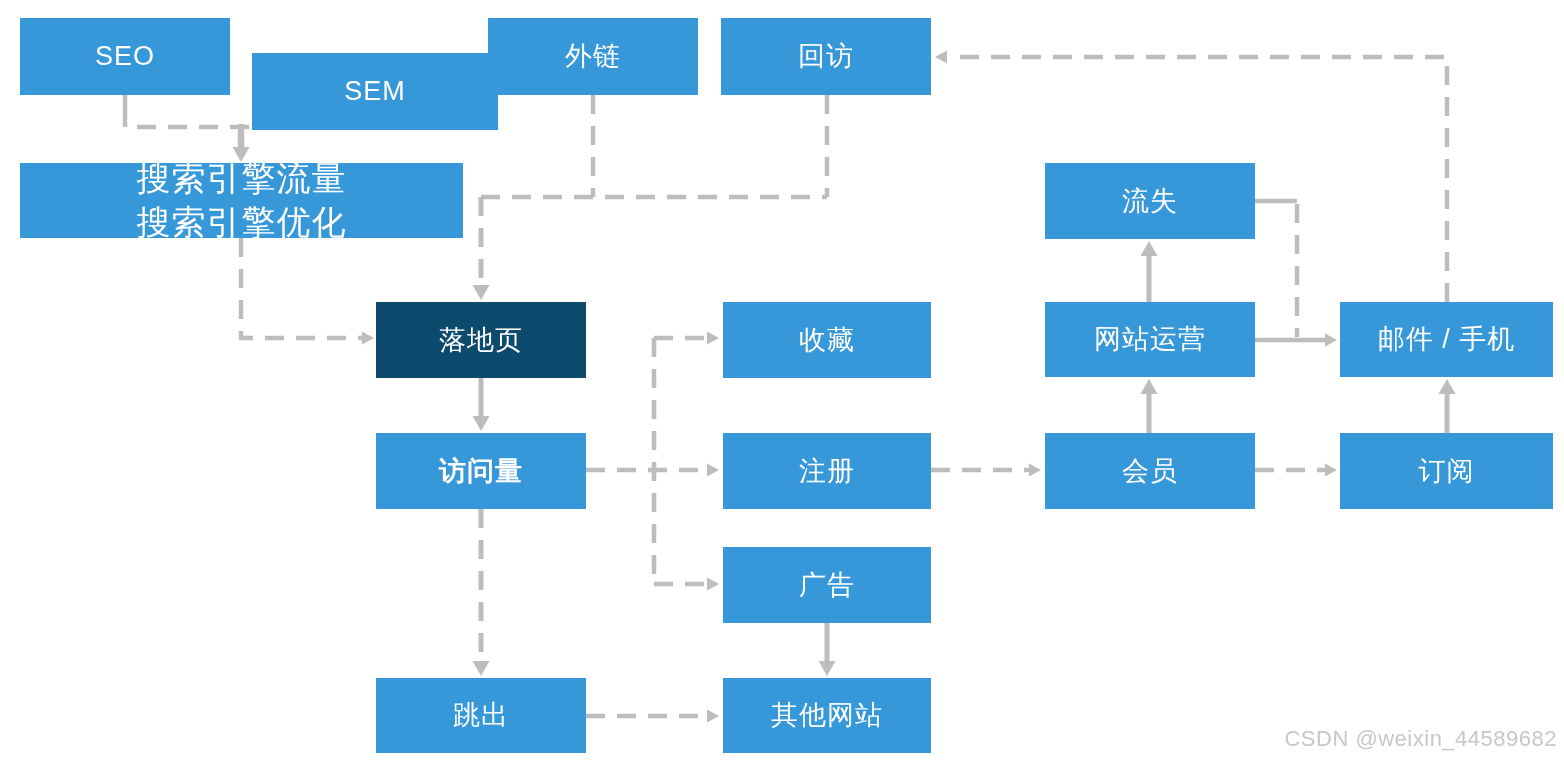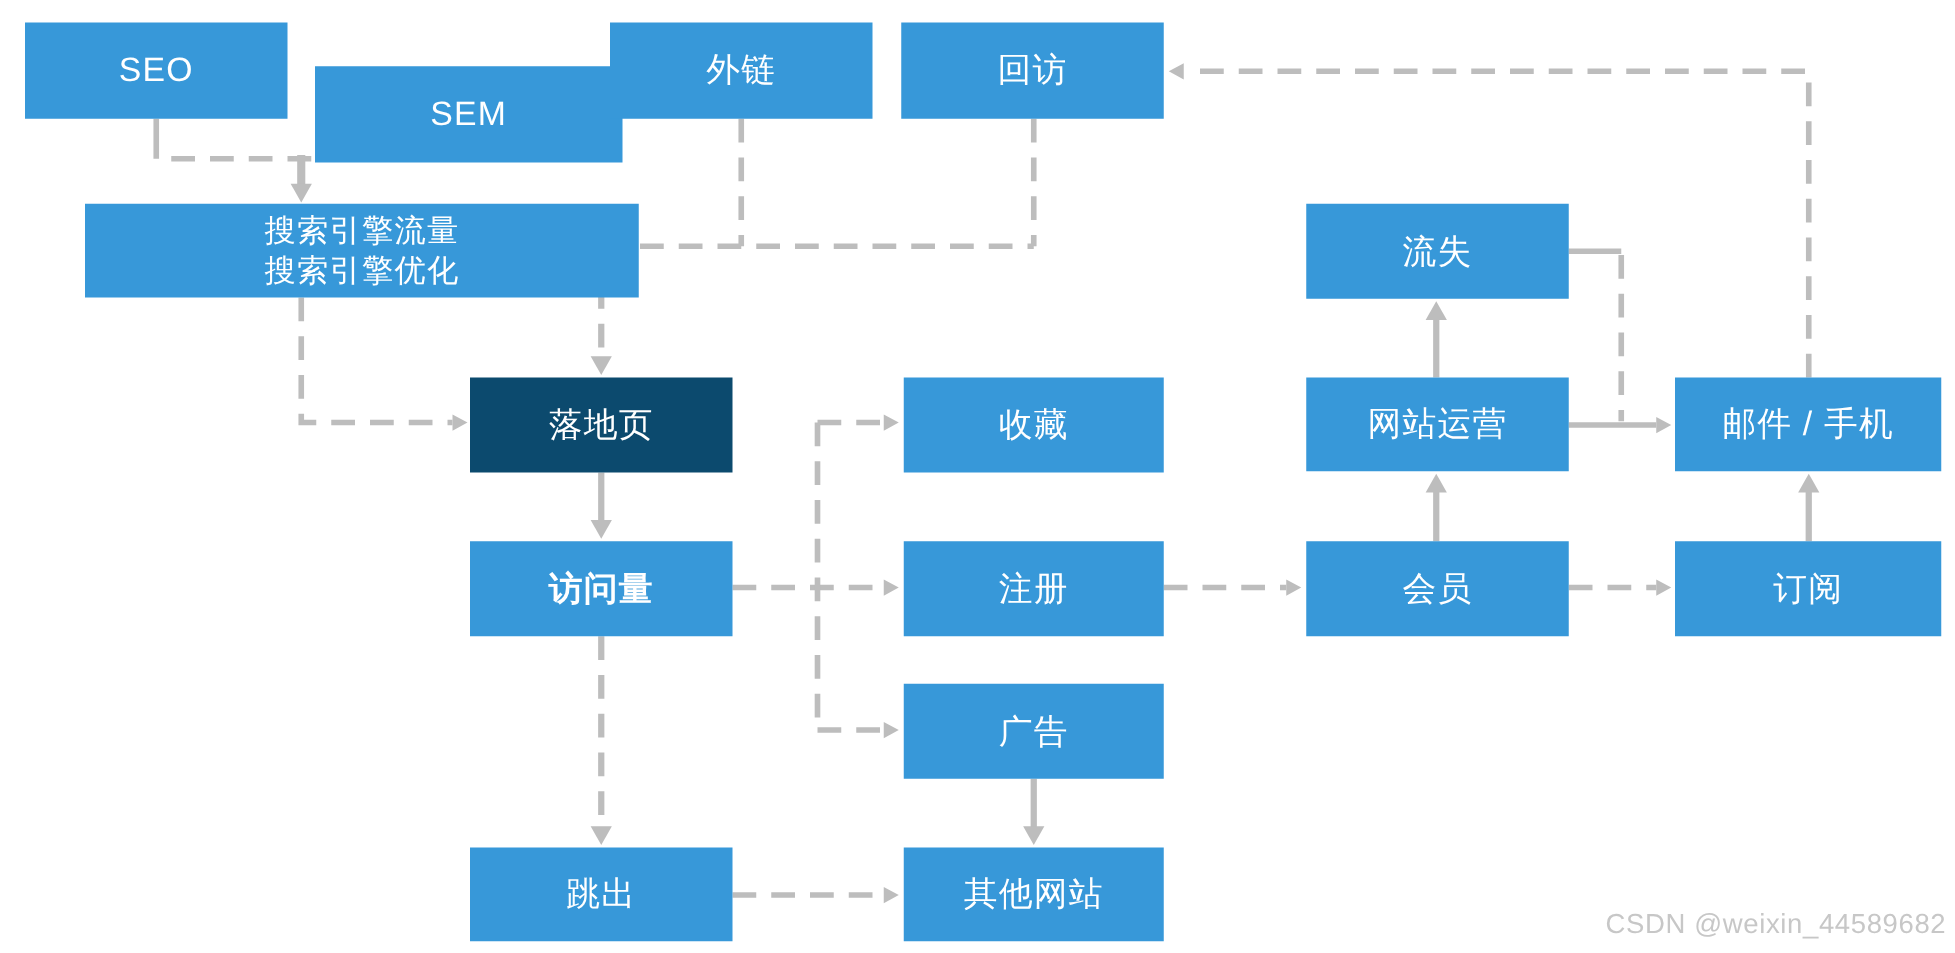--- a/index.html
+++ b/index.html
@@ -38,22 +38,21 @@
     align-items: center;
     justify-content: center;
     text-align: center;
     color: #ffffff;
     font-size: 27px;
     line-height: 1.28;
     white-space: pre-line;
     letter-spacing: 1px;
   }
   .node.small-text {
-    font-size: 25px;
-    margin-left: 48px;
+    font-size: 34px;
   }
   #watermark {
     position: absolute;
     right: 7px;
     top: 726px;
     z-index: 3;
     font-size: 22px;
     letter-spacing: 0.5px;
   }
 </style>

